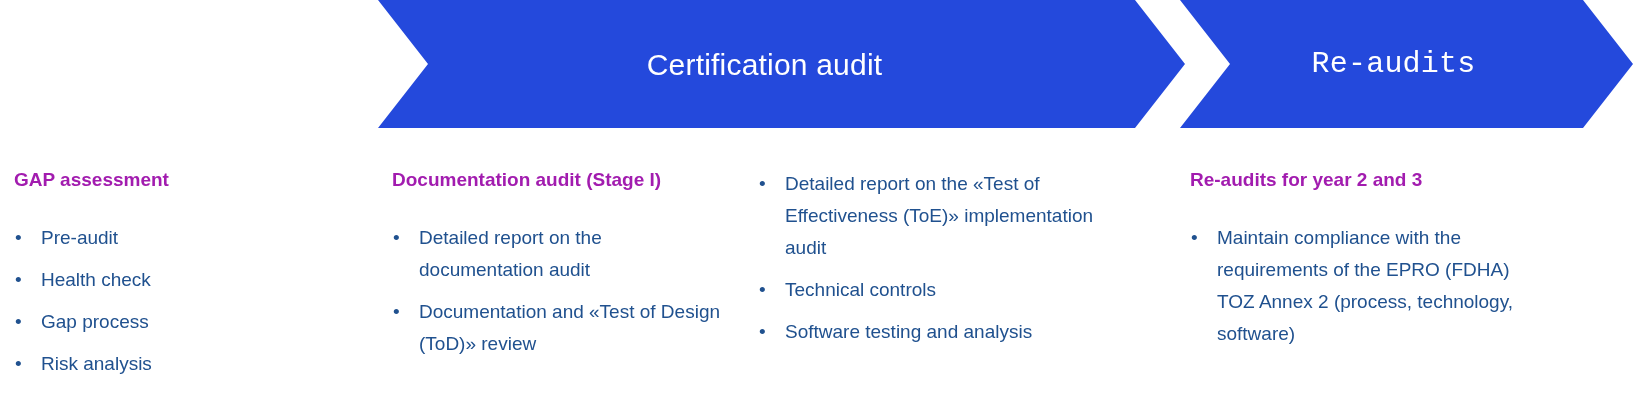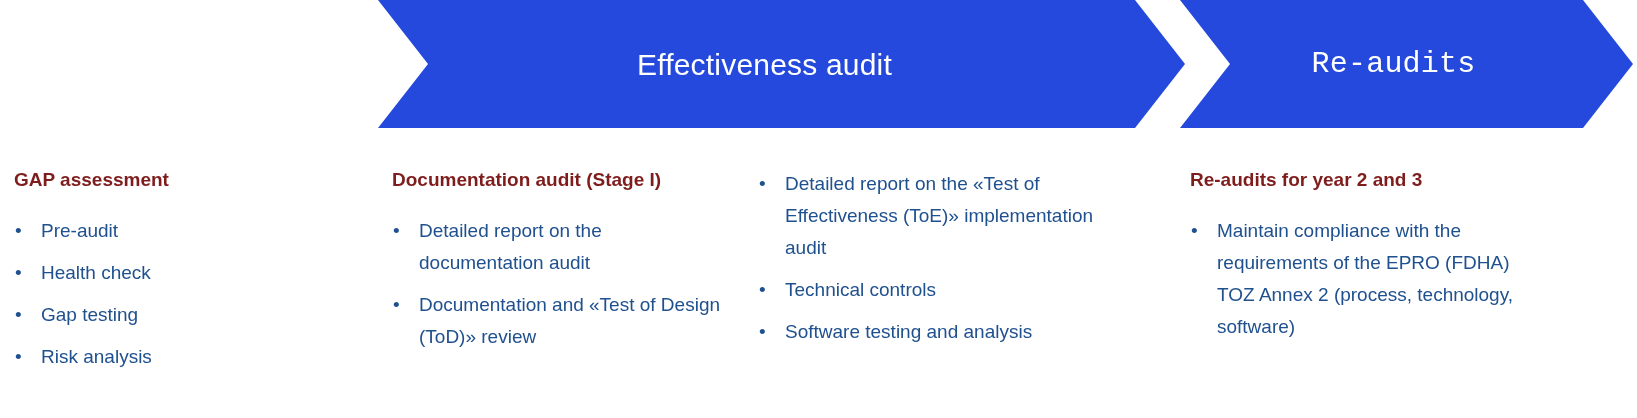--- a/index.html
+++ b/index.html
@@ -72,25 +72,25 @@
   .column {
     position: absolute;
     top: 168px;
   }
   #column-1 { left: 14px;   width: 340px; }
   #column-2 { left: 392px;  width: 330px; }
   #column-3 { left: 758px;  width: 340px; }
   #column-4 { left: 1190px; width: 330px; }
 
   .column-heading {
-    color: #7f1d1d;
+    color: #a21caf;
     font-size: 19px;
     line-height: 24px;
     font-weight: bold;
-    margin: 0 0 23px 0;
+    margin: 0 0 30px 0;
     white-space: nowrap;
   }
 
   .bullet-list {
     list-style: none;
     margin: 0;
     padding: 0;
   }
   .bullet-item {
     position: relative;
@@ -111,21 +111,21 @@
   }
   .bullet-text { display: block; }
 </style>
 </head>
 <body>
 
 <div id="banner-row">
 
 
   <div class="chevron" id="chevron-2">
-    <span class="chevron-title">Effectiveness audit</span>
+    <span class="chevron-title">Certification audit</span>
   </div>
 
   <div class="chevron" id="chevron-3">
     <span class="chevron-title">Re-audits</span>
   </div>
 
 </div>
 
 <div class="column" id="column-1">
   <h3 class="column-heading">GAP assessment</h3>
@@ -133,21 +133,21 @@
     <li class="bullet-item">
       <span class="bullet-marker">•</span>
       <span class="bullet-text">Pre-audit</span>
     </li>
     <li class="bullet-item">
       <span class="bullet-marker">•</span>
       <span class="bullet-text">Health check</span>
     </li>
     <li class="bullet-item">
       <span class="bullet-marker">•</span>
-      <span class="bullet-text">Gap testing</span>
+      <span class="bullet-text">Gap process</span>
     </li>
     <li class="bullet-item">
       <span class="bullet-marker">•</span>
       <span class="bullet-text">Risk analysis</span>
     </li>
   </ul>
 </div>
 
 <div class="column" id="column-2">
   <h3 class="column-heading">Documentation audit (Stage I)</h3>

